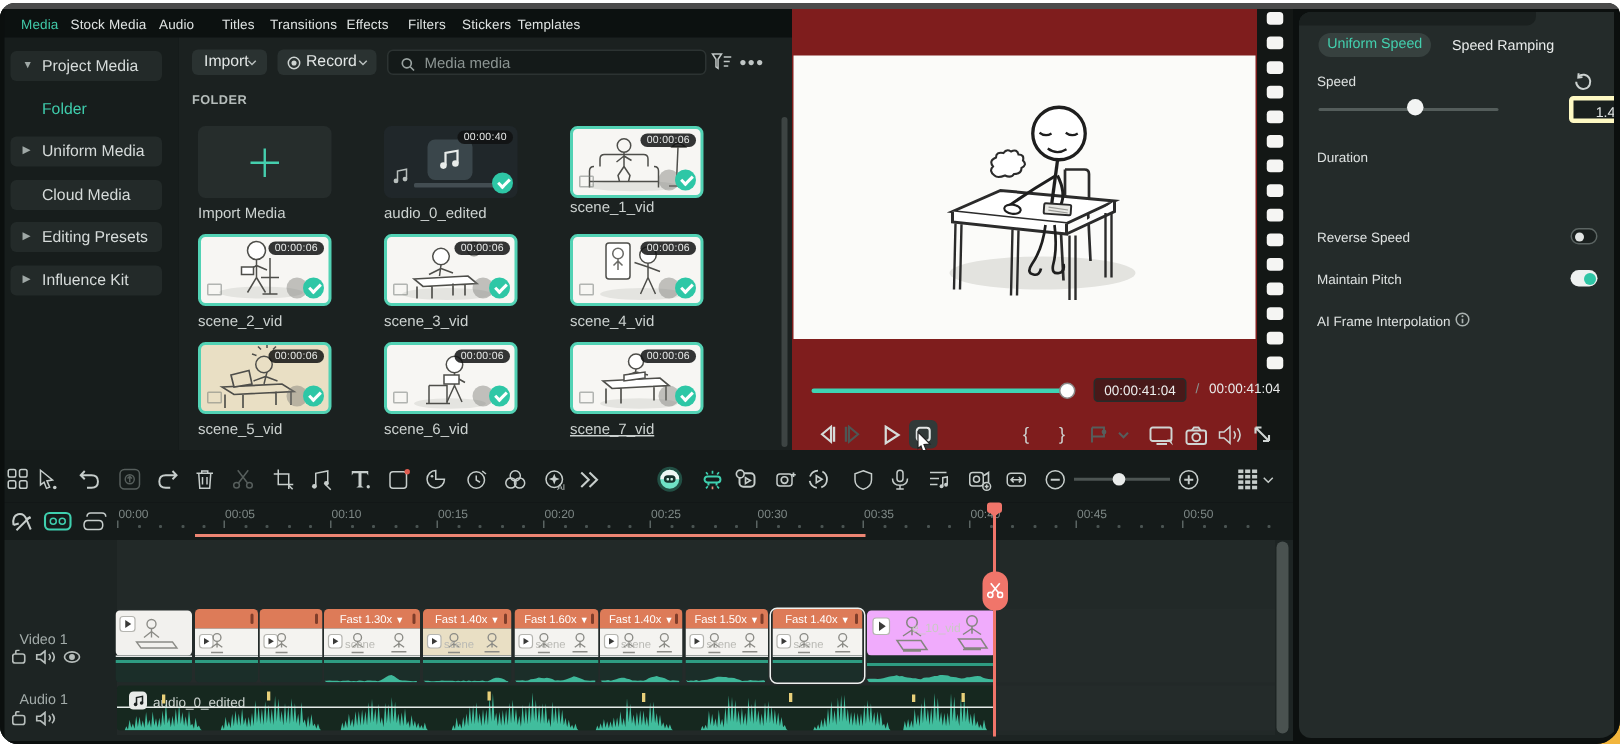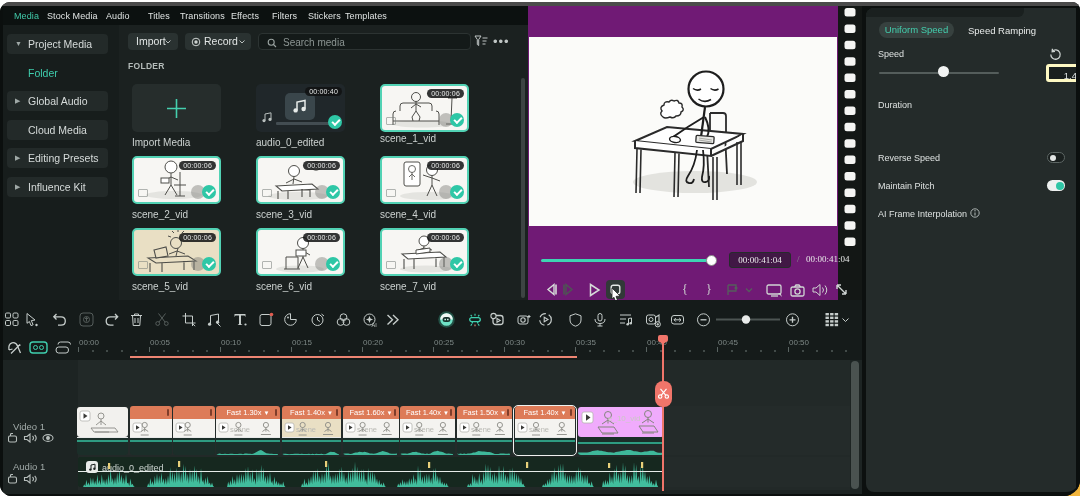--- a/index.html
+++ b/index.html
@@ -32,21 +32,21 @@
     font-size:7px; padding:1px 4px; border-radius:5px; letter-spacing:.2px; }
   .chk { position:absolute; right:3px; bottom:3px; width:14px; height:14px; border-radius:50%;
     background:#2ec7a6; }
   .chk:after { content:""; position:absolute; left:3.5px; top:4px; width:6px; height:3px;
     border-left:2px solid #fff; border-bottom:2px solid #fff; transform:rotate(-45deg); }
   .gcirc { position:absolute; right:14px; bottom:3px; width:14px; height:14px; border-radius:50%;
     background:rgba(125,125,120,.45); }
   .frameic { position:absolute; left:4px; bottom:5px; width:10px; height:8px;
     border:1px solid rgba(120,125,122,.55); border-radius:1px; }
   
-  #preview { position:absolute; left:528px; top:4px; width:334px; height:296px; background:#701a75;font-family:Liberation Serif, serif; }
+  #preview { position:absolute; left:528px; top:4px; width:334px; height:296px; background:#7f1d1d; }
   
   #rpanel { position:absolute; left:866px; top:6px; width:214px; height:484px; background:#242b2a;
     border-radius:8px 4px 14px 8px; }
   #rpanel .lab { position:absolute; left:12px; font-size:9px; color:#dde1e0; }
   .rinput { position:absolute; left:12px; width:186px; height:18px; background:#1a201f;
     border:3px solid #fef9c3; border-radius:3px; color:#dfe3e2; font-size:9.5px; line-height:17px;margin-left:35px; }
   
   #toolbar { position:absolute; left:0; top:298px; width:862px; height:35px; background:#151b1a; }
   
   #ruler { position:absolute; left:0; top:333px; width:862px; height:25px; background:#151b1a; }
@@ -83,21 +83,21 @@
     <div id="sidebar">
       <div class="sbitem" style="top:9px;">
           <span class="tri">▼</span>
           <span class="lbl">Project Media</span>
         </div>
       <div class="sbitem" style="top:37.5px;background:transparent;">
           <span class="lbl" style="color:#3fcdad;">Folder</span>
         </div>
       <div class="sbitem" style="top:66px;">
           <span class="tri">▶</span>
-          <span class="lbl">Global Audio</span>
+          <span class="lbl">Uniform Media</span>
         </div>
       <div class="sbitem" style="top:94.5px;">
           <span class="lbl">Cloud Media</span>
         </div>
       <div class="sbitem" style="top:123px;">
           <span class="tri">▶</span>
           <span class="lbl">Editing Presets</span>
         </div>
       <div class="sbitem" style="top:151.5px;">
           <span class="tri">▶</span>
@@ -120,21 +120,21 @@
         <span style="position:absolute;left:19px;top:2px;">Record</span>
         <svg class="abs" style="left:53px;top:5px;" width="8" height="8" viewBox="0 0 8 8">
             <path d="M1.5 2.5 L4 5 L6.5 2.5" stroke="#b8bfbd" fill="none" stroke-width="1"></path>
           </svg>
       </div>
       <div id="searchbox" style="left:139px;top:8px;width:213px;height:17px;">
         <svg class="abs" style="left:8px;top:3.5px;" width="10" height="10" viewBox="0 0 10 10">
             <circle cx="4.2" cy="4.2" r="3" stroke="#9aa3a1" fill="none" stroke-width="1.1"></circle>
             <path d="M6.5 6.5 L9 9" stroke="#9aa3a1" stroke-width="1.1"></path>
           </svg>
-        <span style="position:absolute;left:24px;top:3px;font-size:10px;color:#8c9593;">Search media</span>
+        <span style="position:absolute;left:24px;top:3px;font-size:10px;color:#8c9593;">Media media</span>
       </div>
       <svg class="abs" style="left:355px;top:10px;" width="15" height="13" viewBox="0 0 15 13">
           <path d="M1 1 L7 1 L4.7 4.5 L4.7 10.5 L3.3 9.5 L3.3 4.5 Z" stroke="#c0c6c5" fill="none" stroke-width="1"></path>
           <path d="M8.5 3 h5 M8.5 6 h4 M8.5 9 h3" stroke="#c0c6c5" stroke-width="1"></path>
         </svg>
       <div class="abs" style="left:374px;top:15px;width:18px;height:3px;color:#c0c6c5;font-size:13px;line-height:3px;letter-spacing:1px;">•••</div>
 
       <div class="abs" style="left:9px;top:36px;font-size:8.5px;font-weight:bold;color:#b5bcba;letter-spacing:.3px;">FOLDER</div>
 
       <div class="tile" style="left:13px;top:59px;">
@@ -255,21 +255,21 @@
           <circle cx="42" cy="11" r="5" stroke="#4e4e4a" fill="#fff" stroke-width="1"></circle>
           <path d="M42 16 L41 22 M42 18 L34 21 M42 18 L50 20" stroke="#4e4e4a" fill="none" stroke-width="1"></path>
           <path d="M20 24 l38 -2 l6 5 l-38 2 z M22 29 l0 10 M62 27 l0 10 M32 29 l0 10 M54 27 l0 10" stroke="#4e4e4a" fill="#fff" stroke-width="1.1"></path>
           <path d="M34 20 l14 -2 l0 4 l-14 2 z" stroke="#4e4e4a" fill="#fff" stroke-width="1"></path>
         </svg>
         <div class="dur">00:00:06</div>
           <div class="gcirc"></div>
           <div class="chk"></div>
           <div class="frameic"></div>
       </div>
-      <div class="tlabel" style="left:261px;top:256px;">scene_7_vid</div>
+      <div class="tlabel" style="left:261px;top:256px;text-decoration:underline;">scene_7_vid</div>
 
       <div class="abs" style="left:402px;top:53px;width:4px;height:220px;background:#3d4443;border-radius:2px;"></div>
     </div>
     <div id="preview">
 
       <div class="abs" style="left:1px;top:31px;width:308px;height:189px;background:#fbfbf9;">
         <svg class="abs" style="left:0;top:0;" width="308" height="189" viewBox="0 0 308 189">
           <ellipse cx="166" cy="145" rx="62" ry="11" fill="#e3e3df"></ellipse>
 
           <path d="M181 76 h13 q3 0 3 3 v16 M181 76 v18 M178 112 l2 38 M196 97 l2 40" stroke="#2b2b2b" fill="none" stroke-width="1.8"></path>

